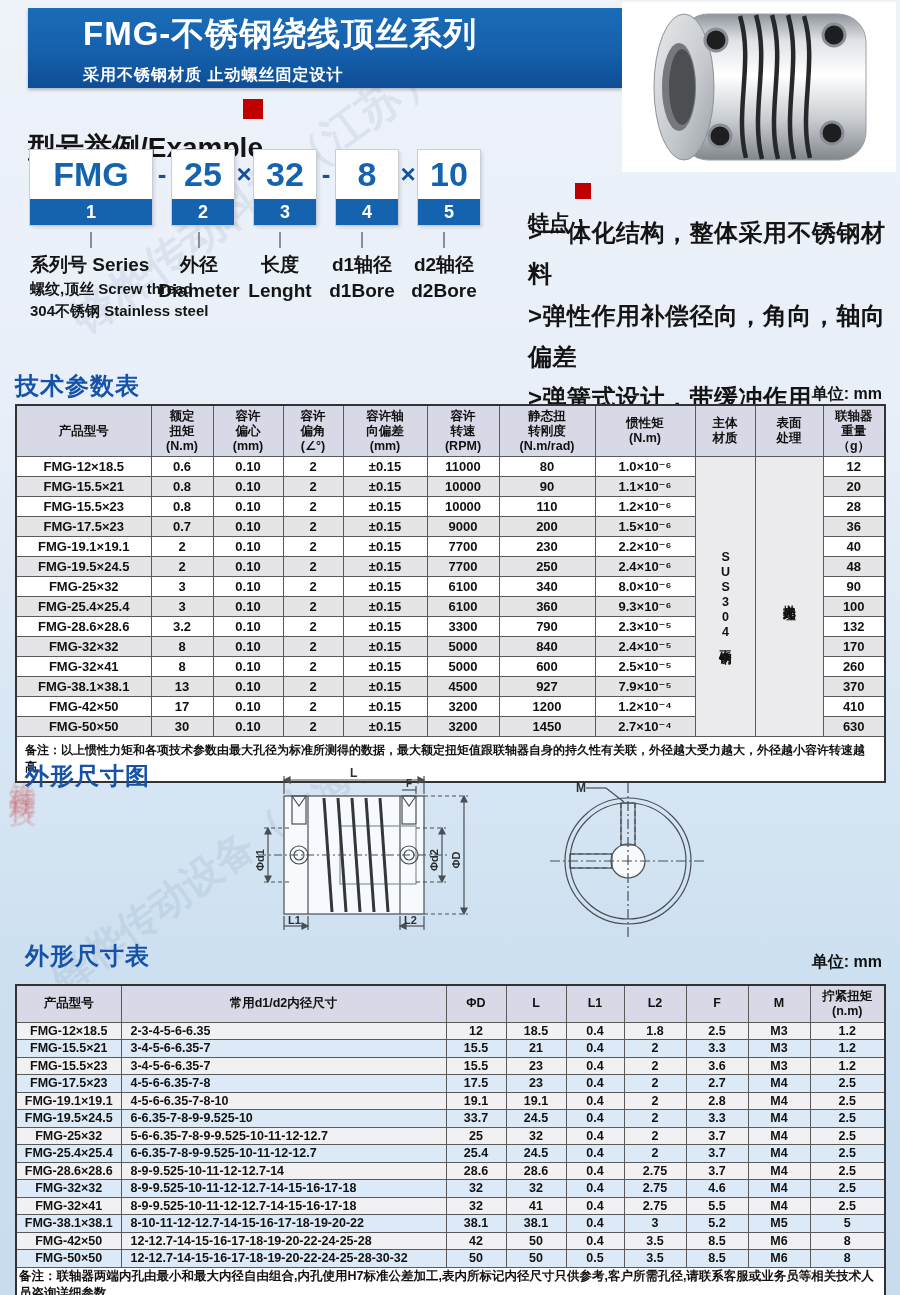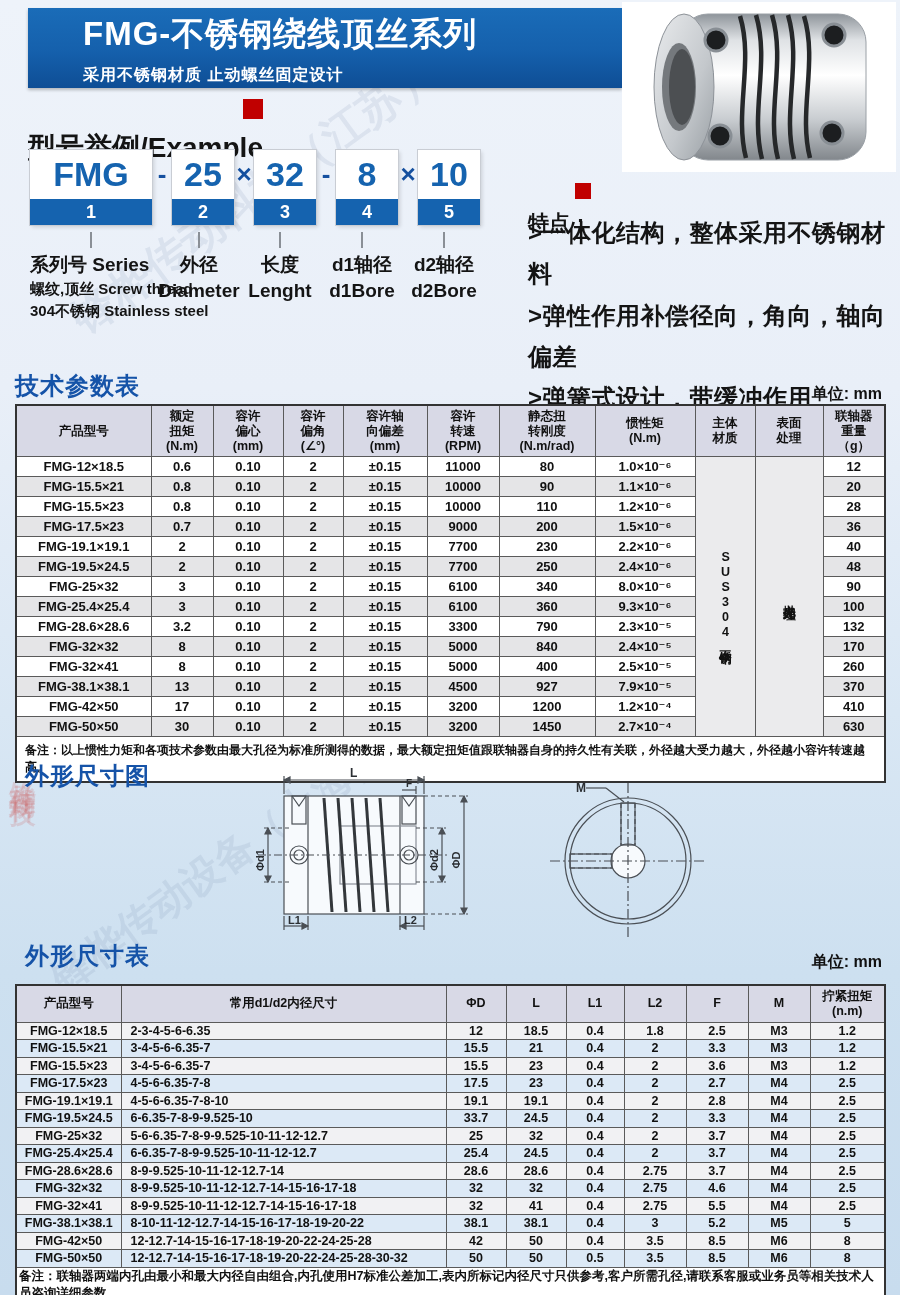--- a/index.html
+++ b/index.html
@@ -373,21 +373,21 @@
           <td>2.4×10⁻⁵</td>
           <td>170</td>
         </tr>
         <tr>
           <td>FMG-32×41</td>
           <td>8</td>
           <td>0.10</td>
           <td>2</td>
           <td>±0.15</td>
           <td>5000</td>
-          <td>400</td>
+          <td>600</td>
           <td>2.5×10⁻⁵</td>
           <td>260</td>
         </tr>
         <tr>
           <td>FMG-38.1×38.1</td>
           <td>13</td>
           <td>0.10</td>
           <td>2</td>
           <td>±0.15</td>
           <td>4500</td>

